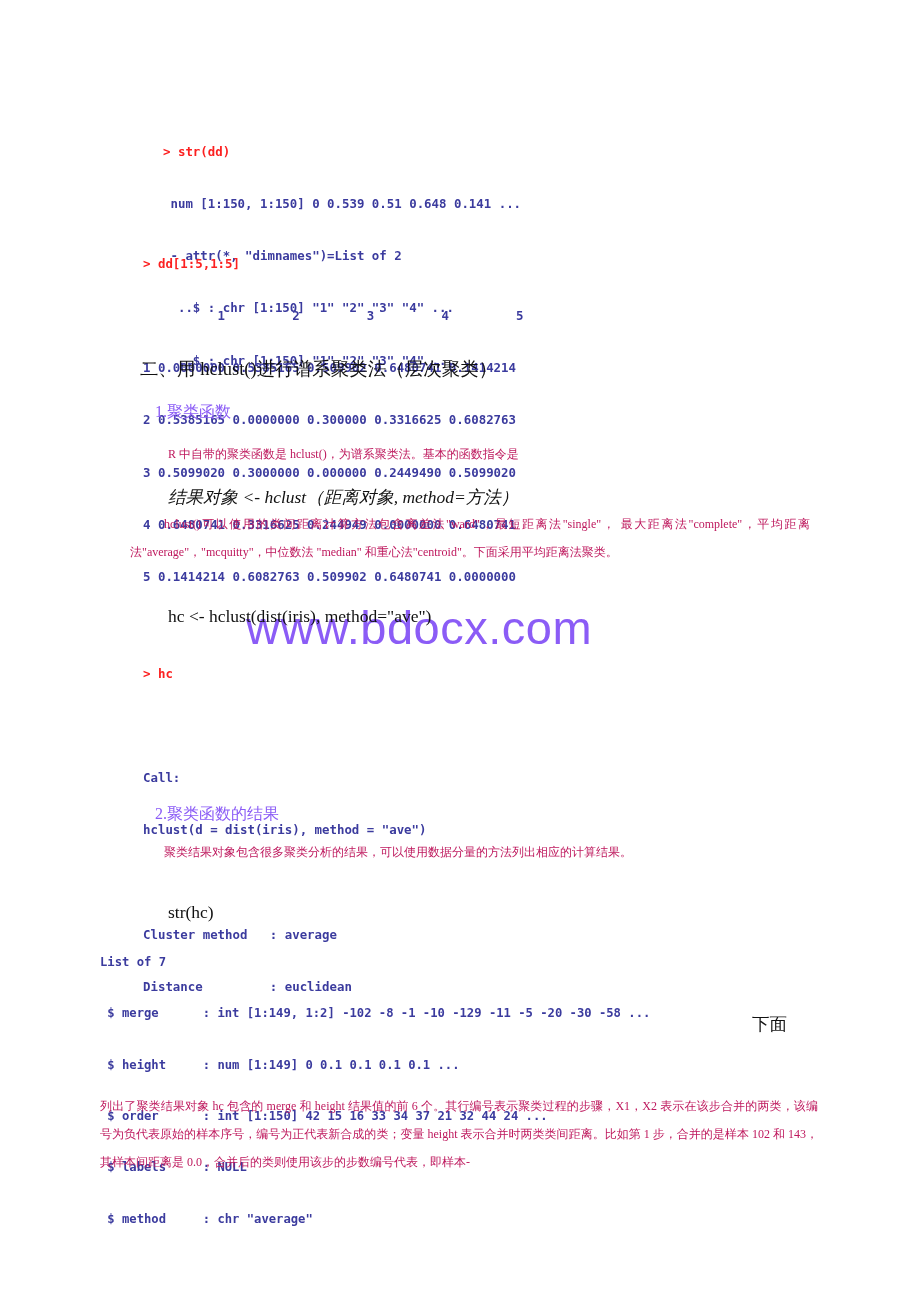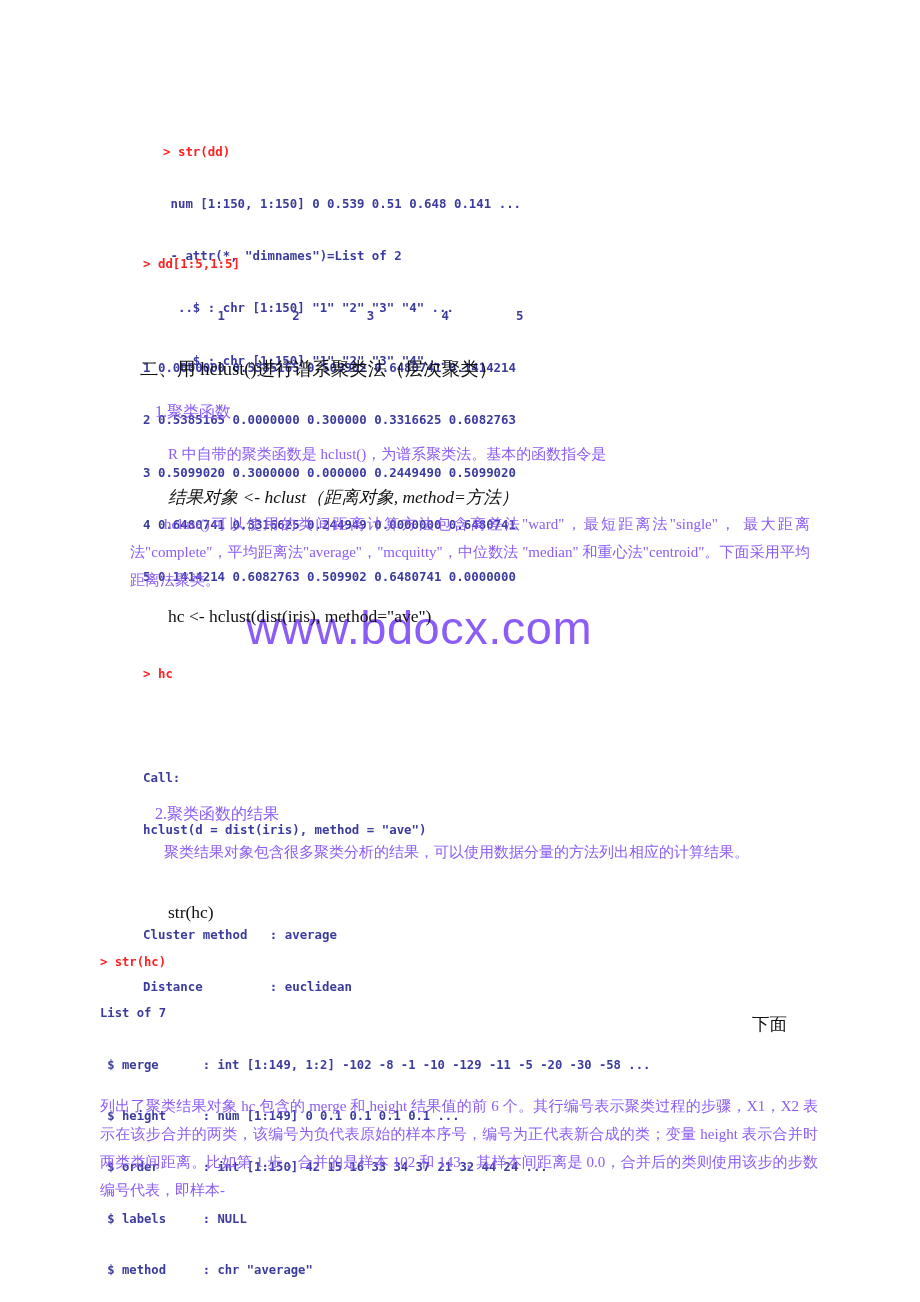--- a/index.html
+++ b/index.html
@@ -66,23 +66,23 @@
     position: absolute;
     left: 100px;
     top: 920px;
     font-size: 12.2px;
     line-height: 17.1px;
   }
 
   
   .para {
     position: absolute;
-    font-size: 15px;
+    font-size: 12px;
     line-height: 28px;
-    color: #8b5cf6;
+    color: #be185d;
     text-align: justify;
   }
   .head2 {
     position: absolute;
     font-size: 18.5px;
     line-height: 28px;
     color: #111111;
     white-space: nowrap;
   }
   .sub {
@@ -156,21 +156,20 @@
       <div class="c-out">Distance         : euclidean</div>
     </div>
 
     <div class="sub" style="left:155px; top:800px;">2.聚类函数的结果</div>
 
     <div class="para" style="left:130px; top:838px; width:680px; text-indent:34px;">聚类结果对象包含很多聚类分析的结果，可以使用数据分量的方法列出相应的计算结果。</div>
 
     <div class="codeline" style="left:168px; top:898px;">str(hc)</div>
 
     <div class="console blk-strhc">
-      <div class="c-prompt">&gt; str(hc)</div>
       <div class="c-out">List of 7</div>
       <div class="c-out"> $ merge      : int [1:149, 1:2] -102 -8 -1 -10 -129 -11 -5 -20 -30 -58 ...</div>
       <div class="c-out"> $ height     : num [1:149] 0 0.1 0.1 0.1 0.1 ...</div>
       <div class="c-out"> $ order      : int [1:150] 42 15 16 33 34 37 21 32 44 24 ...</div>
       <div class="c-out"> $ labels     : NULL</div>
       <div class="c-out"> $ method     : chr "average"</div>
       
       
       
     </div>

